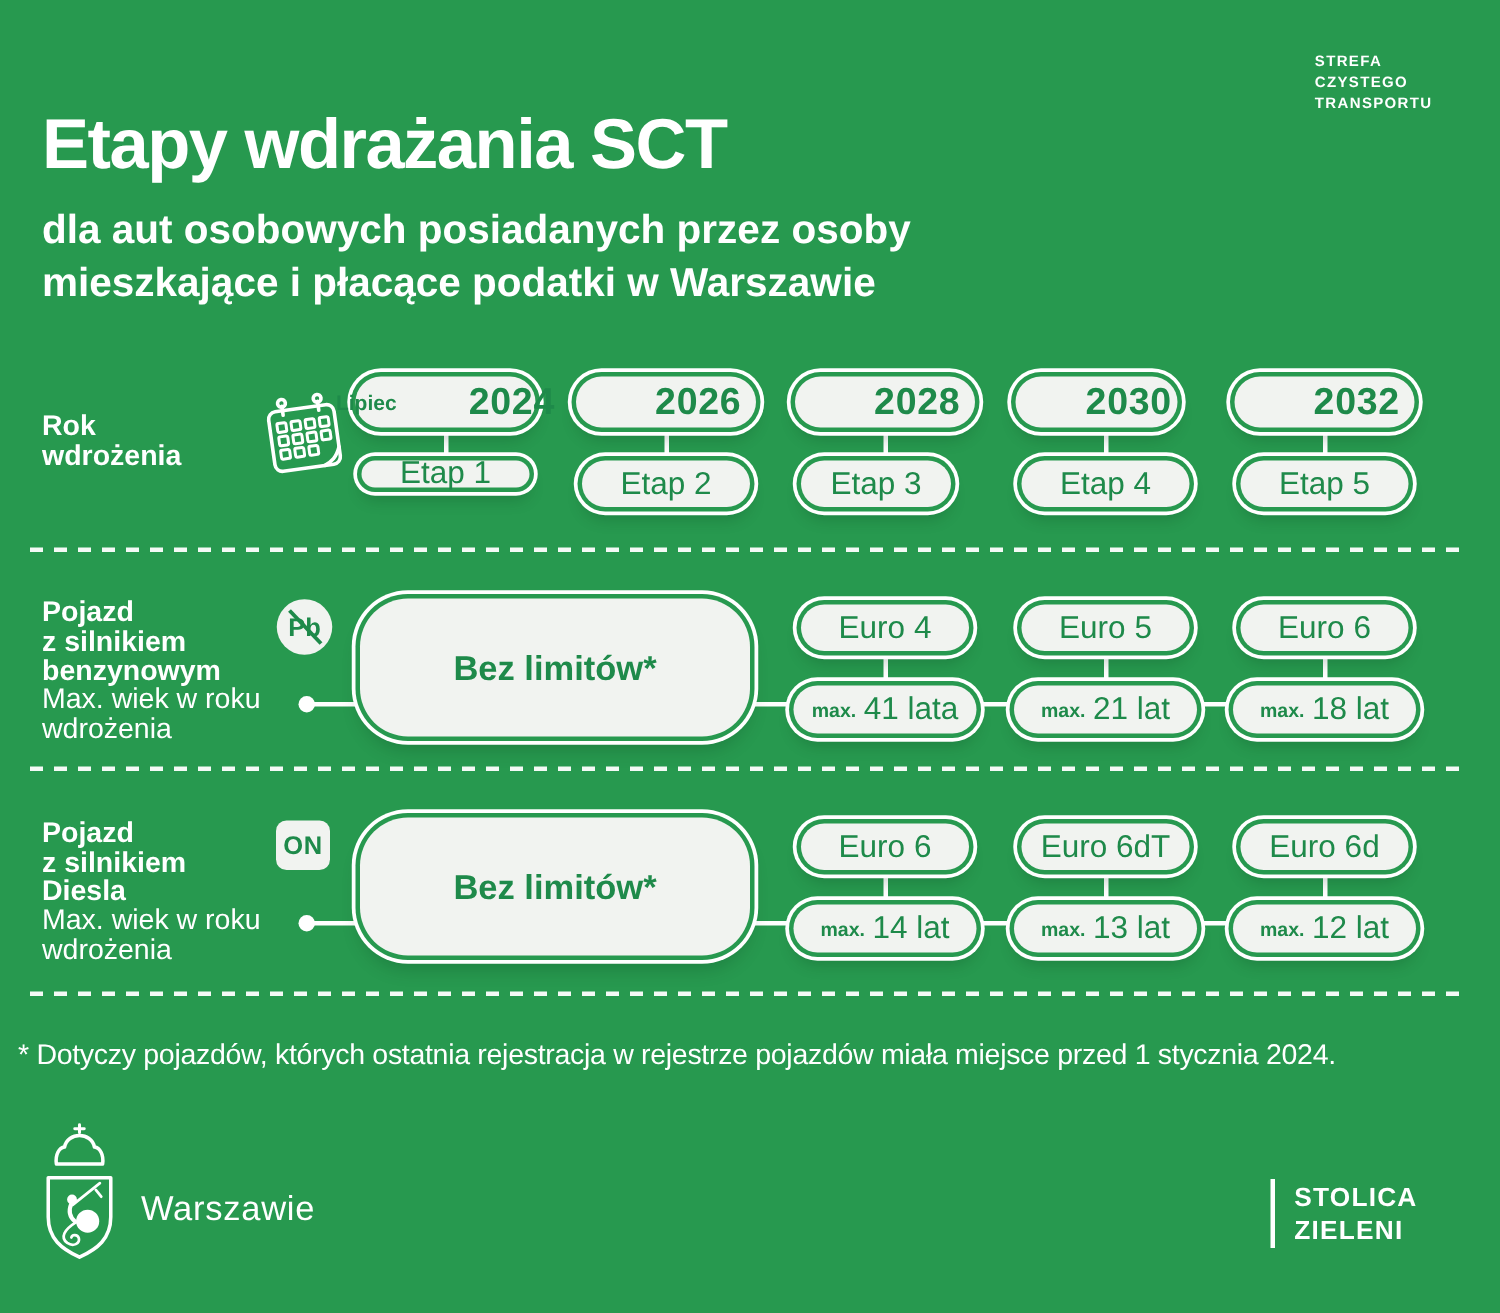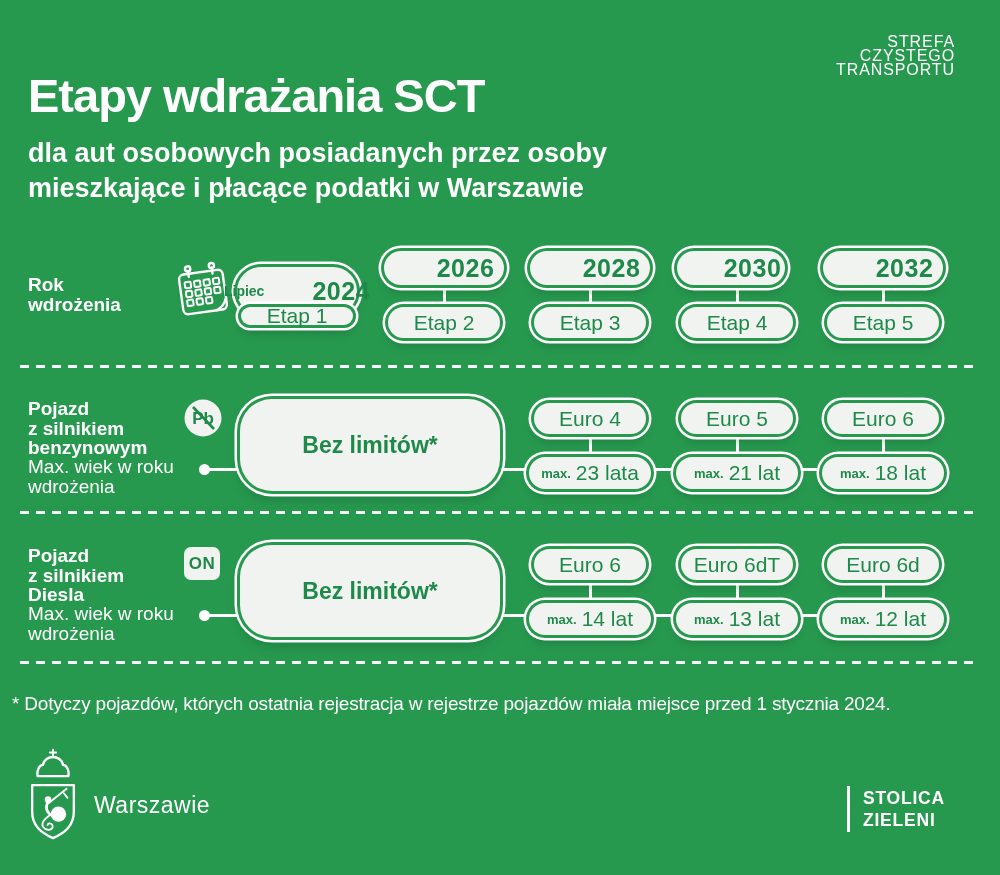--- a/index.html
+++ b/index.html
@@ -10,22 +10,22 @@
   }
   *{margin:0;padding:0;box-sizing:border-box;}
   html,body{background:#222;}
   .canvas{
     position:relative;width:1000px;height:875px;overflow:hidden;
     background:var(--bg-green);
     font-family:"Liberation Sans",sans-serif;
     color:#fff;
   }
   
-  .brand{position:absolute;top:35px;right:45px;text-align:right;
-    font-size:16px;font-weight:400;letter-spacing:.9px;line-height:14px;}
+  .brand{position:absolute;top:35px;right:45px;text-align:left;
+    font-size:10px;font-weight:700;letter-spacing:.9px;line-height:14px;}
   .title{position:absolute;left:28px;top:68px;font-size:47px;font-weight:700;letter-spacing:-1px;}
   .subtitle{position:absolute;left:28px;top:136px;font-size:27px;font-weight:700;line-height:35px;}
   
   .row-label{position:absolute;left:28px;font-weight:700;font-size:19px;line-height:19.5px;}
   .row-sub{position:absolute;left:28px;font-weight:400;font-size:19px;line-height:19.5px;}
   
   .pill{
     position:absolute;display:flex;align-items:center;justify-content:center;
     background:var(--pill-fill);border-radius:999px;color:var(--pill-text);
     box-shadow:0 0 0 3px var(--bg-green),0 0 0 5.5px var(--line-white),0 8px 10px rgba(0,45,18,.22);
@@ -111,21 +111,21 @@
       <path d="M54 43 C51 50 48 52 43 54"></path>
     </g>
   </svg>
 
   <div class="vline" style="left:295.5px;top:284px;height:24px;"></div>
   <div class="vline" style="left:442.5px;top:284px;height:24px;"></div>
   <div class="vline" style="left:588.5px;top:284px;height:24px;"></div>
   <div class="vline" style="left:735.5px;top:284px;height:24px;"></div>
   <div class="vline" style="left:881.5px;top:284px;height:24px;"></div>
 
-  <div class="pill" style="left:237px;top:267px;width:120px;height:48px;text-align:center;">
+  <div class="pill" style="left:237px;top:251px;width:120px;height:34px;text-align:center;">
     <span class="year-prefix">Lipiec</span>
     <span class="year-val">2024</span>
   </div>
   <div class="pill" style="left:384px;top:251px;width:120px;height:34px;">
     <span class="year-val">2026</span>
   </div>
   <div class="pill" style="left:530px;top:251px;width:120px;height:34px;">
     <span class="year-val">2028</span>
   </div>
   <div class="pill" style="left:677px;top:251px;width:108px;height:34px;">
@@ -134,21 +134,21 @@
   <div class="pill" style="left:823px;top:251px;width:120px;height:34px;">
     <span class="year-val">2032</span>
   </div>
 
   <div class="pill" style="left:241px;top:307px;width:112px;height:18px;">
     <span class="etap-text">Etap 1</span>
   </div>
   <div class="pill" style="left:388px;top:307px;width:112px;height:31px;">
     <span class="etap-text">Etap 2</span>
   </div>
-  <div class="pill" style="left:534px;top:307px;width:112px;height:31px;">
+  <div class="pill" style="left:534px;top:307px;width:100px;height:31px;">
     <span class="etap-text">Etap 3</span>
   </div>
   <div class="pill" style="left:681px;top:307px;width:112px;height:31px;">
     <span class="etap-text">Etap 4</span>
   </div>
   <div class="pill" style="left:827px;top:307px;width:112px;height:31px;">
     <span class="etap-text">Etap 5</span>
   </div>
 
   <div class="dashed" style="top:365px;"></div>
@@ -185,21 +185,21 @@
   </div>
   <div class="pill" style="left:681px;top:403px;width:112px;height:31px;">
     <span class="euro-text">Euro 5</span>
   </div>
   <div class="pill" style="left:827px;top:403px;width:112px;height:31px;">
     <span class="euro-text">Euro 6</span>
   </div>
 
   <div class="pill" style="left:529px;top:457px;width:122px;height:32px;">
     <span class="max-prefix">max.</span>
-    <span class="max-val">23 lata</span>
+    <span class="max-val">41 lata</span>
   </div>
   <div class="pill" style="left:676px;top:457px;width:122px;height:32px;">
     <span class="max-prefix">max.</span>
     <span class="max-val">21 lat</span>
   </div>
   <div class="pill" style="left:822px;top:457px;width:122px;height:32px;">
     <span class="max-prefix">max.</span>
     <span class="max-val">18 lat</span>
   </div>
 

